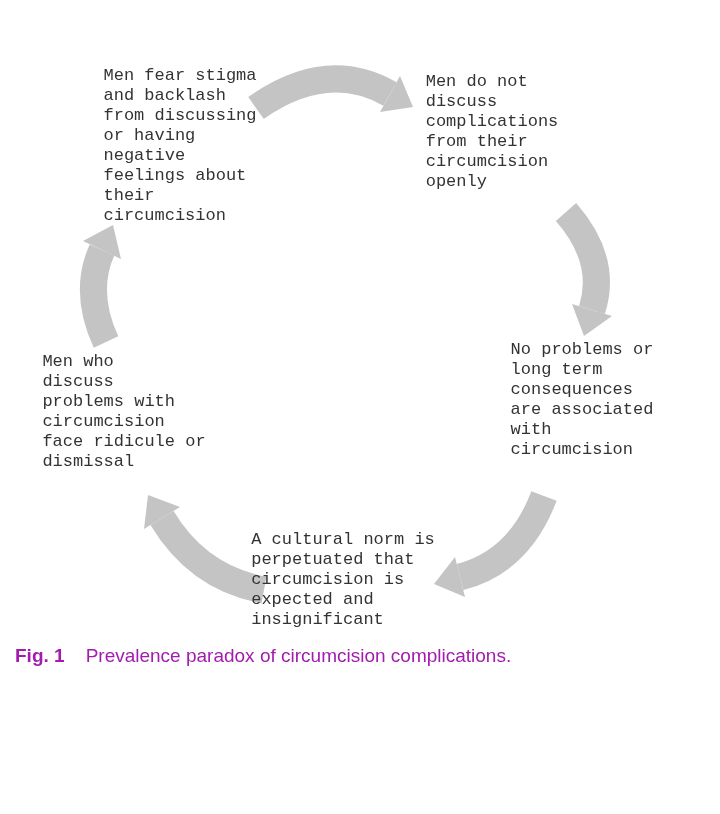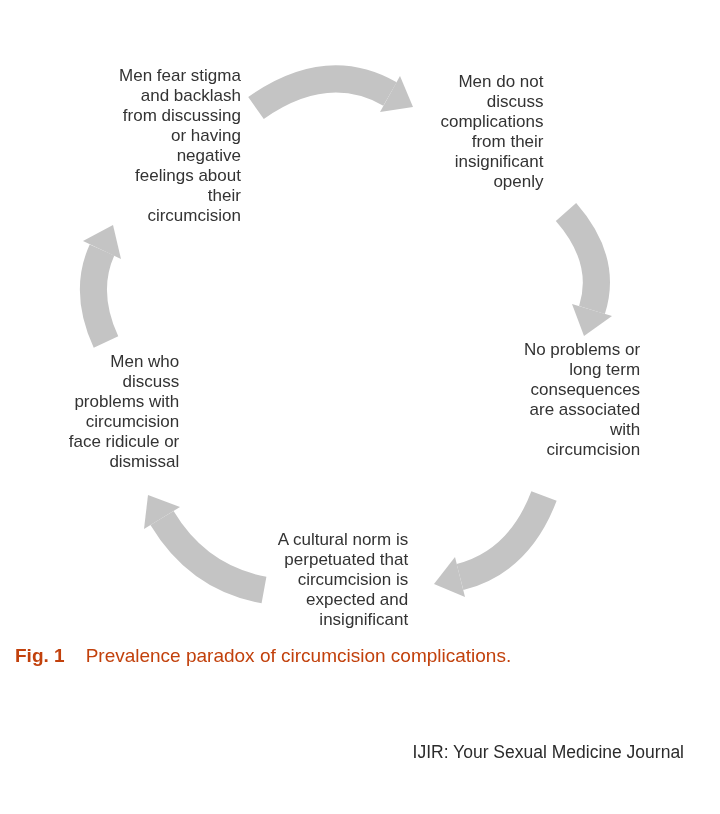--- a/index.html
+++ b/index.html
@@ -24,37 +24,38 @@
     fill: none;
     stroke: var(--arrow-color, #c4c4c4);
   }
   .arrows-svg polygon {
     fill: var(--arrow-color, #c4c4c4);
     stroke: none;
   }
   .node {
     position: absolute;
     transform: translateX(-50%);
-    text-align: right;
+    text-align: left;
     white-space: pre-line;
     width: max-content;
     font-size: 17px;
     line-height: 20px;
     color: var(--text-color, #333333);
+    font-family: Liberation Mono, monospace;
   }
   .node-top-left  { left: 180px; top: 66px;  }
   .node-top-right { left: 492px; top: 72px;  }
   .node-right     { left: 582px; top: 340px; }
   .node-bottom    { left: 343px; top: 530px; }
   .node-left      { left: 124px; top: 352px; }
   .caption {
     position: absolute;
     left: 15px; top: 645px;
     font-size: 19px;
-    color: #c2410c;
+    color: #a21caf;
   }
   .caption-label {
     font-weight: bold;
     margin-right: 21px;
   }
   .footer {
     position: absolute;
     right: 36px; top: 742px;
     font-size: 17.5px;
     color: #2b2b2b;
@@ -96,21 +97,21 @@
 or having
 negative
 feelings about
 their
 circumcision</div>
 
     <div class="node node-top-right">Men do not
 discuss
 complications
 from their
-insignificant
+circumcision
 openly</div>
 
     <div class="node node-right">No problems or
 long term
 consequences
 are associated
 with
 circumcision</div>
 
     <div class="node node-bottom">A cultural norm is
@@ -125,15 +126,14 @@
 circumcision
 face ridicule or
 dismissal</div>
 
   </div>
 
   <div class="caption">
     <span class="caption-label">Fig. 1</span><span>Prevalence paradox of circumcision complications.</span>
   </div>
 
-  <div class="footer">IJIR: Your Sexual Medicine Journal</div>
 
 </div>
 
 </body></html>

